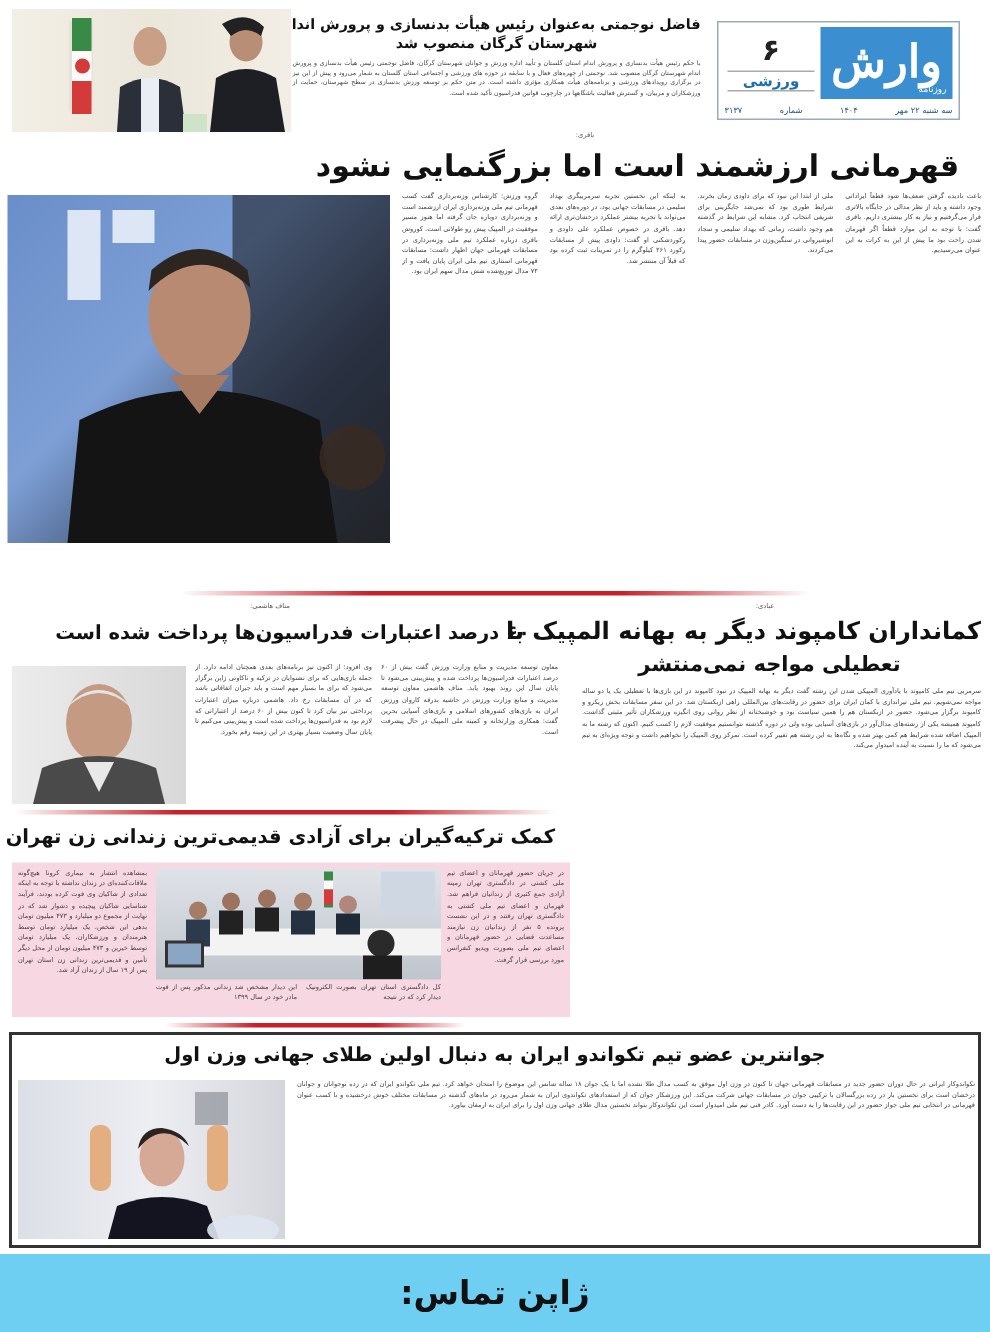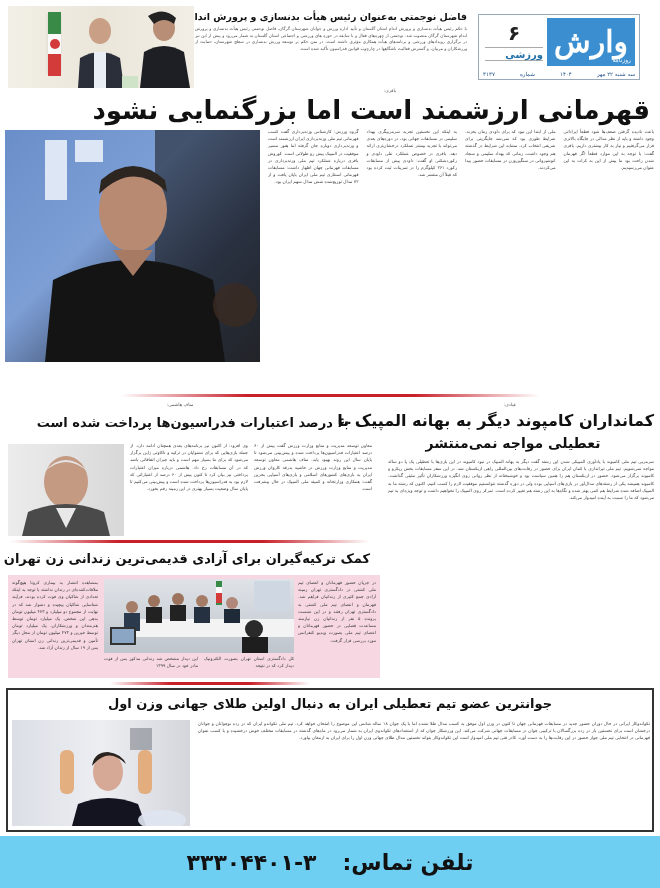--- a/index.html
+++ b/index.html
@@ -6,21 +6,21 @@
 html,body{width:660px;height:888px;background:#fff;overflow:hidden}
 body{font-family:"DejaVu Sans",sans-serif;color:#222;direction:rtl;position:relative}
 .abs{position:absolute}
 .col p,.txt{font-size:4.4px;line-height:7.2px;color:#444;text-align:justify}
 .photo{overflow:hidden}
 .masthead{left:478px;top:14px;width:162px;height:66px;border:1px solid #9ab;background:#fff}
 .logo{position:absolute;right:4px;top:3px;width:88px;height:48px;background:#3b8fd1;color:#fff;display:flex;align-items:center;justify-content:center;flex-direction:column}
 .logo .big{font-family:"DejaVu Serif",serif;font-size:30px;font-weight:bold;line-height:32px;letter-spacing:-1px}
 .logo .small{font-size:6px;position:absolute;right:4px;bottom:3px}
 .pgnum{position:absolute;left:6px;top:6px;width:58px;text-align:center;font-size:20px;font-weight:bold;color:#222;border-bottom:1px solid #aaa;padding-bottom:2px}
-.section{position:absolute;left:6px;top:34px;width:58px;font-size:10px;font-weight:bold;color:#1f6fa8;border-bottom:1px solid #aaa}
+.section{position:absolute;left:6px;top:34px;width:58px;text-align:center;font-size:10px;font-weight:bold;color:#1f6fa8;border-bottom:1px solid #aaa}
 .dateline{position:absolute;bottom:2px;left:4px;right:4px;font-size:5.5px;color:#1f4f8a;display:flex;justify-content:space-between}
 .hd{font-weight:bold;color:#111;text-align:center;white-space:nowrap}
 .kick{font-size:4.5px;color:#555;text-align:center}
 .redline{height:3px;background:linear-gradient(to right,rgba(200,30,40,0),#c8202a 30%,#c8202a 70%,rgba(200,30,40,0))}
 .pinkbox{background:#f6d7e2}
 .boxframe{border:2px solid #333}
 .adbar{left:0;top:836px;width:660px;height:52px;background:#6fcff2;display:flex;align-items:center;justify-content:center;gap:26px;font-weight:bold;font-size:22px;color:#111}
 .cols{display:flex;flex-direction:row;gap:8px}
 .cols .col{flex:1}
 </style>
@@ -37,41 +37,42 @@
   <div class="dateline">
     <span>سه شنبه ۲۲ مهر</span>
     <span>۱۴۰۴</span>
     <span>شماره</span>
     <span>۳۱۳۷</span>
   </div>
 </div>
 
 <div class="abs" style="left:195px;top:10px;width:272px">
   <div class="hd" style="font-size:9.5px;line-height:13px">فاضل نوجمتی به‌عنوان رئیس هیأت بدنسازی و پرورش اندام</div>
+  <div class="hd" style="font-size:9.5px;line-height:13px">شهرستان گرگان منصوب شد</div>
   <p class="txt" style="margin-top:3px;font-size:4.2px;line-height:6.5px">با حکم رئیس هیأت بدنسازی و پرورش اندام استان گلستان و تأیید اداره ورزش و جوانان شهرستان گرگان، فاضل نوجمتی رئیس هیأت بدنسازی و پرورش اندام شهرستان گرگان منصوب شد. نوجمتی از چهره‌های فعال و با سابقه در حوزه های ورزشی و اجتماعی استان گلستان به شمار می‌رود و پیش از این نیز در برگزاری رویدادهای ورزشی و برنامه‌های هیأت همکاری مؤثری داشته است. در متن حکم بر توسعه ورزش بدنسازی در سطح شهرستان، حمایت از ورزشکاران و مربیان، و گسترش فعالیت باشگاهها در چارچوب قوانین فدراسیون تأکید شده است.</p>
 </div>
 <div class="abs photo" style="left:8px;top:6px;width:186px;height:82px;background:linear-gradient(90deg,#f2efe6 0%,#ebe6da 50%,#f2eee5 100%)">
   <svg width="186" height="82">
     <rect x="38" y="8" width="16" height="60" fill="#e6e2da"></rect>
     <rect x="40" y="6" width="13" height="22" fill="#3a8a47"></rect>
     <rect x="40" y="28" width="13" height="20" fill="#fafafa"></rect>
     <rect x="40" y="48" width="13" height="22" fill="#d33a3a"></rect>
     <circle cx="47" cy="38" r="5" fill="#d33a3a"></circle>
     <ellipse cx="92" cy="25" rx="11" ry="13" fill="#c99f85"></ellipse>
     <path d="M70 82 L72 52 Q92 40 112 52 L116 82 Z" fill="#2b2f3a"></path>
     <rect x="86" y="46" width="12" height="36" fill="#e8eef3"></rect>
     <ellipse cx="156" cy="22" rx="11" ry="13" fill="#b88e76"></ellipse>
     <path d="M140 10 Q156 0 168 12 L166 18 Q156 10 146 18 Z" fill="#222"></path>
     <path d="M132 82 L136 46 Q156 34 176 46 L182 82 Z" fill="#1e1f24"></path>
     <rect x="114" y="70" width="16" height="12" fill="#cfe3c8"></rect>
   </svg>
 </div>
 
 <div class="abs kick" style="left:350px;top:88px;width:80px">باقری:</div>
-<div class="abs hd" style="left:200px;top:94px;width:450px;font-size:26px;line-height:32px">قهرمانی ارزشمند است اما بزرگنمایی نشود</div>
+<div class="abs hd" style="left:200px;top:94px;width:450px;font-size:20px;line-height:32px">قهرمانی ارزشمند است اما بزرگنمایی نشود</div>
 <div class="abs photo" style="left:5px;top:130px;width:255px;height:232px;background:linear-gradient(135deg,#6a8ec9 0%,#7d9fd6 40%,#3c4a66 70%,#2a2a2a 100%)">
   <svg width="255" height="232">
     <rect x="40" y="10" width="22" height="60" fill="#e8eef8" opacity="0.9"></rect>
     <rect x="70" y="10" width="28" height="22" fill="#e8eef8" opacity="0.9"></rect>
     <rect x="150" y="0" width="105" height="232" fill="#1c1f26" opacity="0.6"></rect>
     <ellipse cx="128" cy="80" rx="34" ry="42" fill="#b98a72"></ellipse>
     <path d="M94 64 Q128 30 162 62 L160 50 Q128 22 96 50 Z" fill="#2d2620"></path>
     <path d="M40 232 L48 150 Q128 110 208 150 L220 232 Z" fill="#141414"></path>
     <path d="M108 120 L128 146 L148 120 Z" fill="#a77a63"></path>
     <circle cx="230" cy="175" r="22" fill="#3b2a22" opacity="0.8"></circle>
@@ -152,33 +153,32 @@
   <div class="abs" style="left:96px;top:80px;width:94px;height:22px;overflow:hidden">
     <p class="txt">این دیدار مشخص شد زندانی مذکور پس از فوت مادر خود در سال ۱۳۹۹</p>
   </div>
   <div class="abs" style="left:4px;top:4px;width:86px;height:96px;overflow:hidden">
     <p class="txt">بمشاهده انتشار به بیماری کرونا هیچ‌گونه ملاقات‌کننده‌ای در زندان نداشته با توجه به اینکه تعدادی از شاکیان وی فوت کرده بودند، فرآیند شناسایی شاکیان پیچیده و دشوار شد که در نهایت از مجموع دو میلیارد و ۴۷۳ میلیون تومان بدهی این شخص، یک میلیارد تومان توسط هنرمندان و ورزشکاران، یک میلیارد تومان توسط خیرین و ۴۷۳ میلیون تومان از محل دیگر تأمین و قدیمی‌ترین زندانی زن استان تهران پس از ۱۹ سال از زندان آزاد شد.</p>
   </div>
 </div>
 <div class="abs redline" style="left:110px;top:682px;width:200px"></div>
 
 <div class="abs boxframe" style="left:6px;top:688px;width:648px;height:144px">
-  <div class="hd" style="margin-top:4px;font-size:13px;line-height:20px">جوانترین عضو تیم تعطیلی ایران به دنبال اولین طلای جهانی وزن اول</div>
+  <div class="hd" style="margin-top:4px;font-size:13px;line-height:20px">جوانترین عضو تیم تکواندو ایران به دنبال اولین طلای جهانی وزن اول</div>
   <div class="abs photo" style="left:4px;top:30px;width:178px;height:106px;background:linear-gradient(90deg,#dcdfe6,#eceef2 50%,#d4d6dc)">
     <svg width="178" height="106">
       <rect x="48" y="30" width="14" height="44" rx="6" fill="#e3a064" opacity="0.8"></rect>
       <rect x="126" y="30" width="14" height="44" rx="6" fill="#e3a064" opacity="0.8"></rect>
       <rect x="118" y="8" width="22" height="22" fill="#6c6f78" opacity="0.5"></rect>
       <ellipse cx="96" cy="52" rx="15" ry="19" fill="#d6a996"></ellipse>
       <path d="M80 46 Q96 26 114 44 Q110 34 96 32 Q82 32 80 46 Z" fill="#2a2320"></path>
       <path d="M60 106 L66 84 Q96 72 126 84 L134 106 Z" fill="#141420"></path>
       <ellipse cx="150" cy="100" rx="24" ry="10" fill="#dfe6f1" opacity="0.9"></ellipse>
     </svg>
   </div>
   <div class="abs" style="left:190px;top:30px;width:452px;height:108px;overflow:hidden">
     <p class="txt">تکواندوکار ایرانی در حال دوران حضور جدید در مسابقات قهرمانی جهان تا کنون در وزن اول موفق به کسب مدال طلا نشده اما با یک جوان ۱۸ ساله شانس این موضوع را امتحان خواهد کرد. تیم ملی تکواندو ایران که در رده نوجوانان و جوانان درخشان است برای نخستین بار در رده بزرگسالان با ترکیبی جوان در مسابقات جهانی شرکت می‌کند. این ورزشکار جوان که از استعدادهای تکواندوی ایران به شمار می‌رود در ماه‌های گذشته در مسابقات مختلف خوش درخشیده و با کسب عنوان قهرمانی در انتخابی تیم ملی جواز حضور در این رقابت‌ها را به دست آورد. کادر فنی تیم ملی امیدوار است این تکواندوکار بتواند نخستین مدال طلای جهانی وزن اول را برای ایران به ارمغان بیاورد.</p>
   </div>
 </div>
 
 <div class="abs adbar">
-  <span>تلفن تماس:</span>
-  <span style="direction:ltr">۳۳۳۰۴۴۰۱-۳</span>
+  <span>ژاپن تماس:</span>
 </div>
 
 </body></html>

